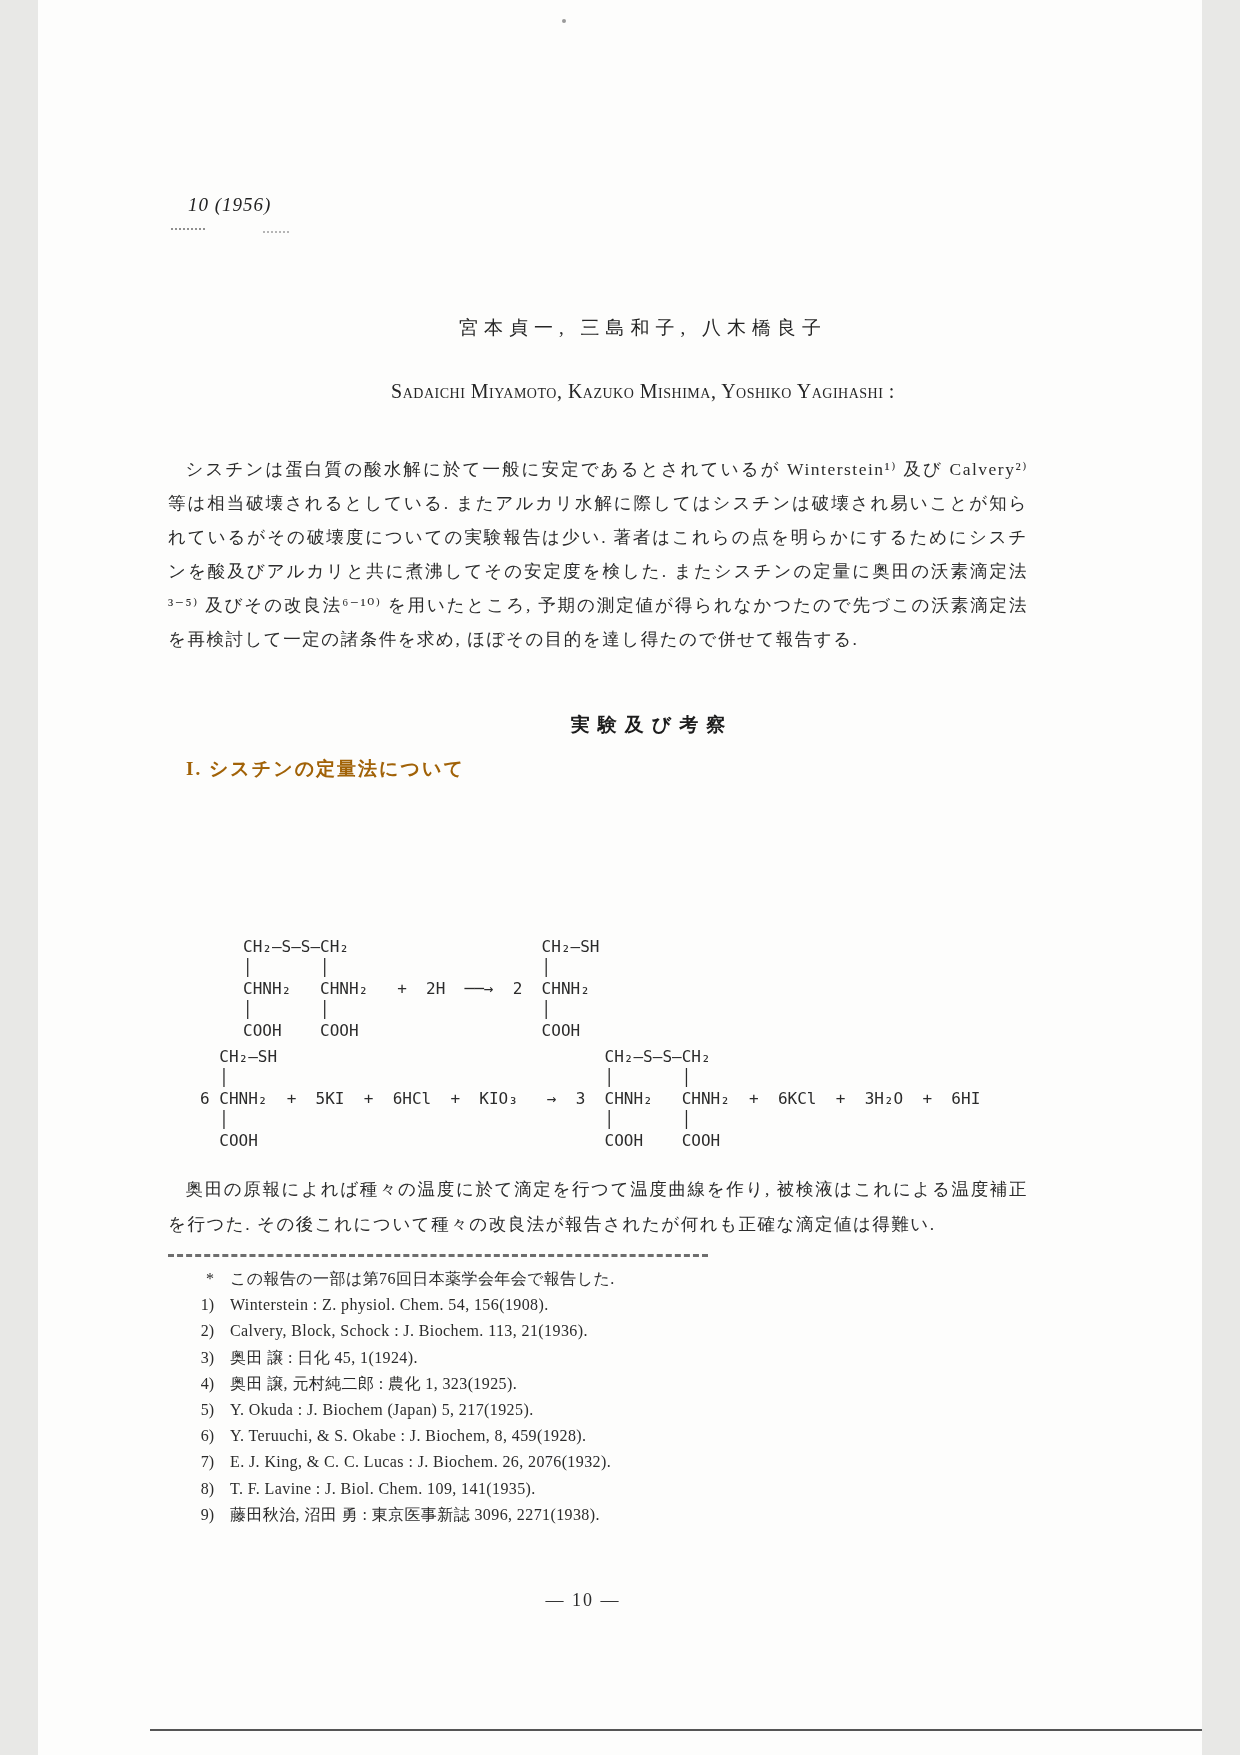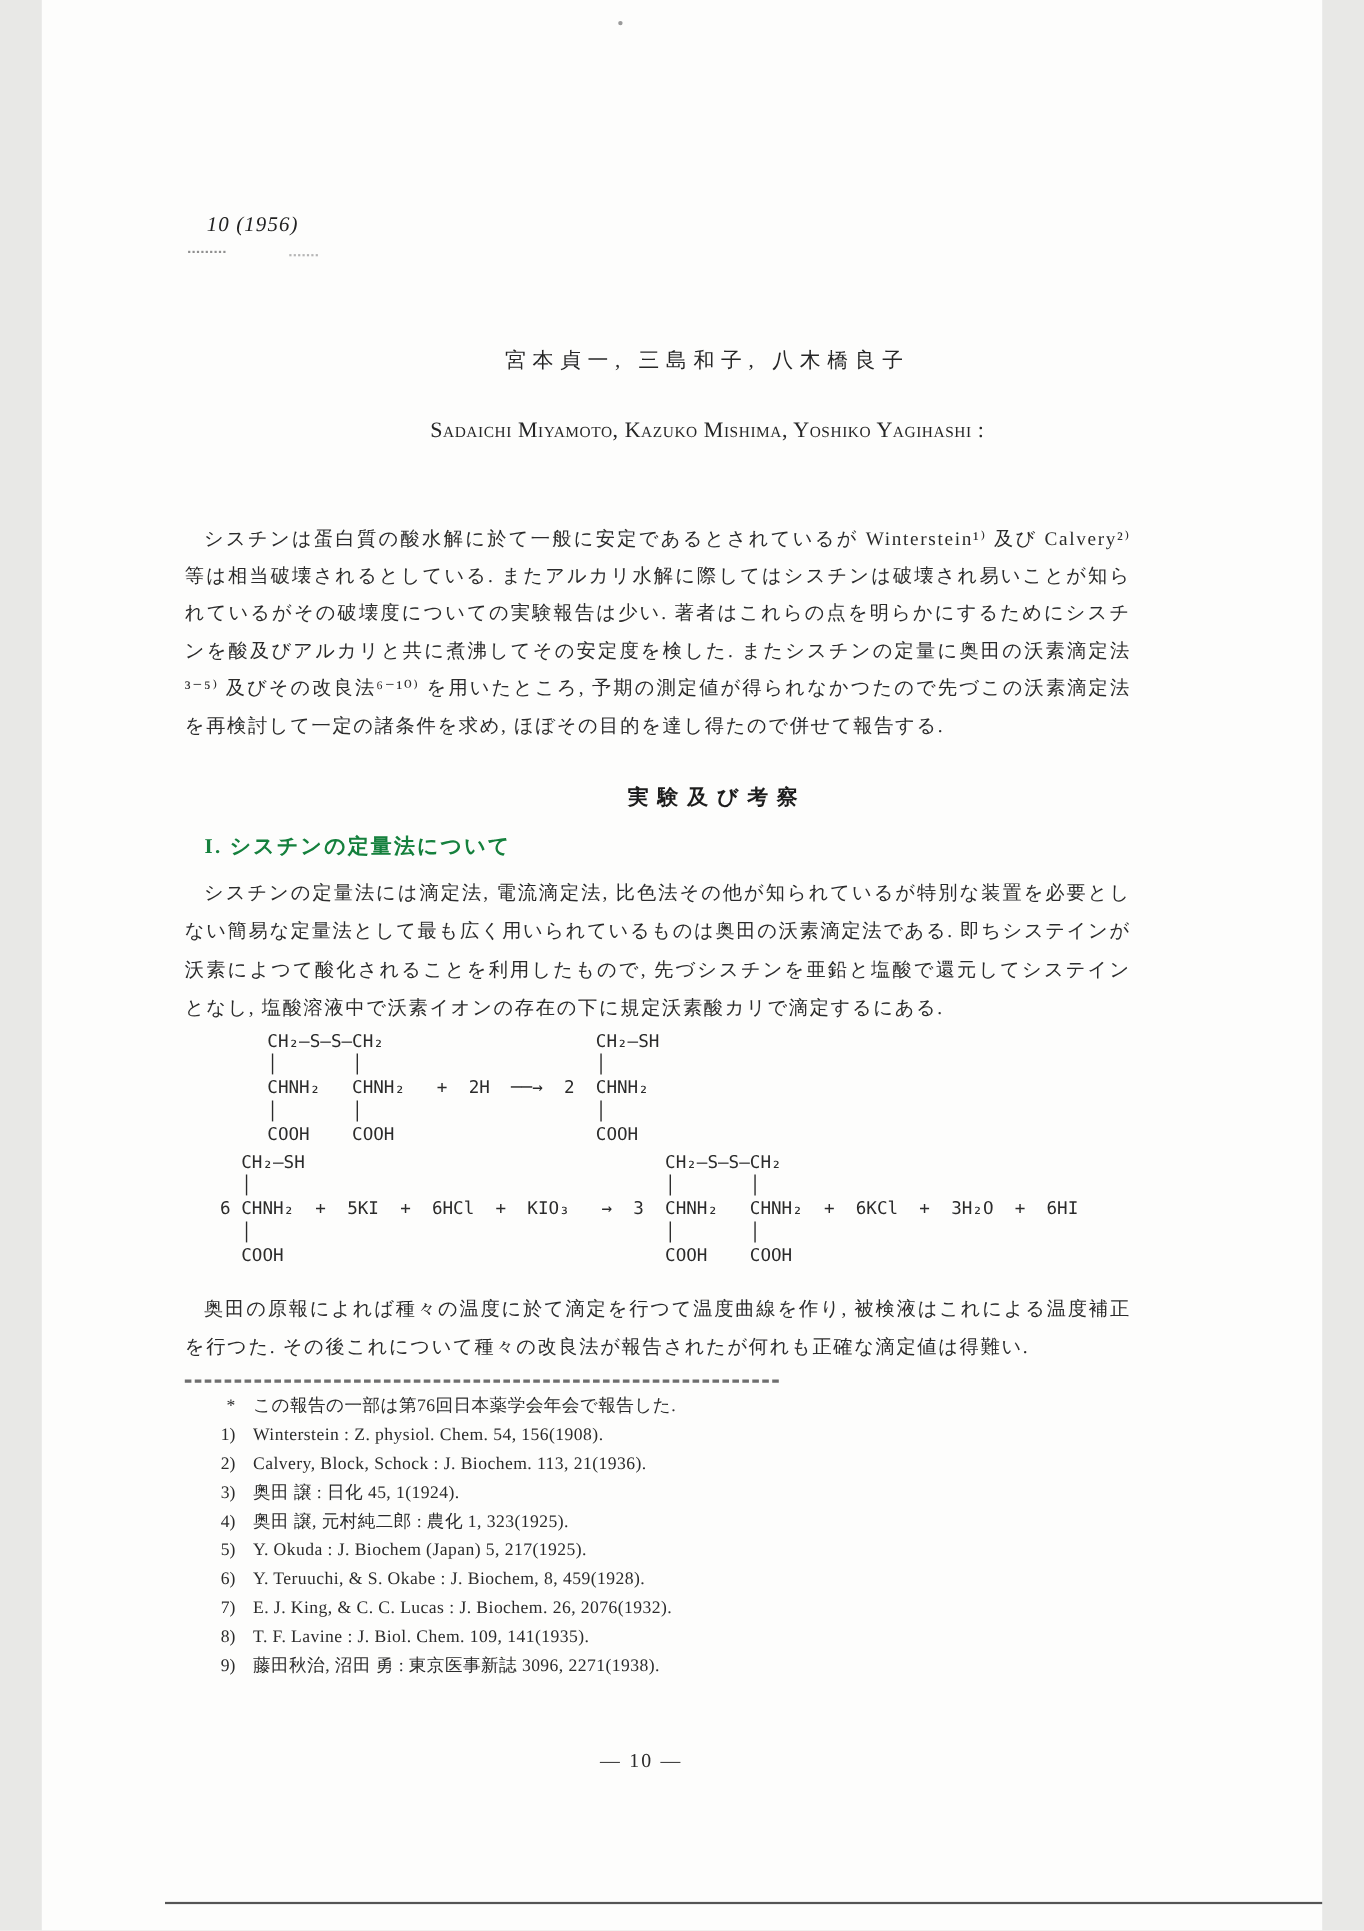--- a/index.html
+++ b/index.html
@@ -36,28 +36,28 @@
   }
   .en-title{
     position:absolute;left:170px;top:402px;width:870px;
     text-align:center;font-size:20px;letter-spacing:0.5px;
   }
   .para{
     position:absolute;left:130px;width:860px;
     font-size:17.5px;line-height:34px;letter-spacing:1.5px;
     text-align:justify;text-indent:1em;color:#2b2b2b;
   }
-  .para-intro{top:472px;}
+  .para-intro{top:452px;}
   .section-heading{
     position:absolute;left:179px;top:712px;width:870px;
     text-align:center;font-size:19px;font-weight:bold;letter-spacing:8px;color:#1c1c1c;
   }
   .subsection-heading{
     position:absolute;left:148px;top:756px;
-    font-size:19px;font-weight:bold;letter-spacing:2px;color:#15803d;
+    font-size:19px;font-weight:bold;letter-spacing:2px;color:#a16207;
   }
   .para-method{top:794px;line-height:35px;}
   .equation{
     position:absolute;
     font-family:"DejaVu Sans Mono","Liberation Mono",monospace;
     font-size:16px;line-height:21px;color:#2b2b2b;
     white-space:pre;margin:0;letter-spacing:0;
   }
   .equation-1{left:205px;top:936px;}
   .equation-2{left:162px;top:1046px;}
@@ -100,21 +100,20 @@
 
   <div class="en-authors">Sadaichi Miyamoto, Kazuko Mishima, Yoshiko Yagihashi :</div>
 
 
   <div class="para para-intro">シスチンは蛋白質の酸水解に於て一般に安定であるとされているが Winterstein¹⁾ 及び Calvery²⁾ 等は相当破壊されるとしている. またアルカリ水解に際してはシスチンは破壊され易いことが知られているがその破壊度についての実験報告は少い. 著者はこれらの点を明らかにするためにシスチンを酸及びアルカリと共に煮沸してその安定度を検した. またシスチンの定量に奥田の沃素滴定法³⁻⁵⁾ 及びその改良法⁶⁻¹⁰⁾ を用いたところ, 予期の測定値が得られなかつたので先づこの沃素滴定法を再検討して一定の諸条件を求め, ほぼその目的を達し得たので併せて報告する.</div>
 
   <div class="section-heading">実験及び考察</div>
 
   <div class="subsection-heading">I. シスチンの定量法について</div>
 
-  <div class="para para-method">シスチンの定量法には滴定法, 電流滴定法, 比色法その他が知られているが特別な装置を必要としない簡易な定量法として最も広く用いられているものは奥田の沃素滴定法である. 即ちシステインが沃素によつて酸化されることを利用したもので, 先づシスチンを亜鉛と塩酸で還元してシステインとなし, 塩酸溶液中で沃素イオンの存在の下に規定沃素酸カリで滴定するにある.</div>
 
   <pre class="equation equation-1">CH₂—S—S—CH₂                    CH₂—SH
 │       │                      │
 CHNH₂   CHNH₂   +  2H  ──→  2  CHNH₂
 │       │                      │
 COOH    COOH                   COOH</pre>
 
   <pre class="equation equation-2">  CH₂—SH                                  CH₂—S—S—CH₂
   │                                       │       │
 6 CHNH₂  +  5KI  +  6HCl  +  KIO₃   →  3  CHNH₂   CHNH₂  +  6KCl  +  3H₂O  +  6HI

